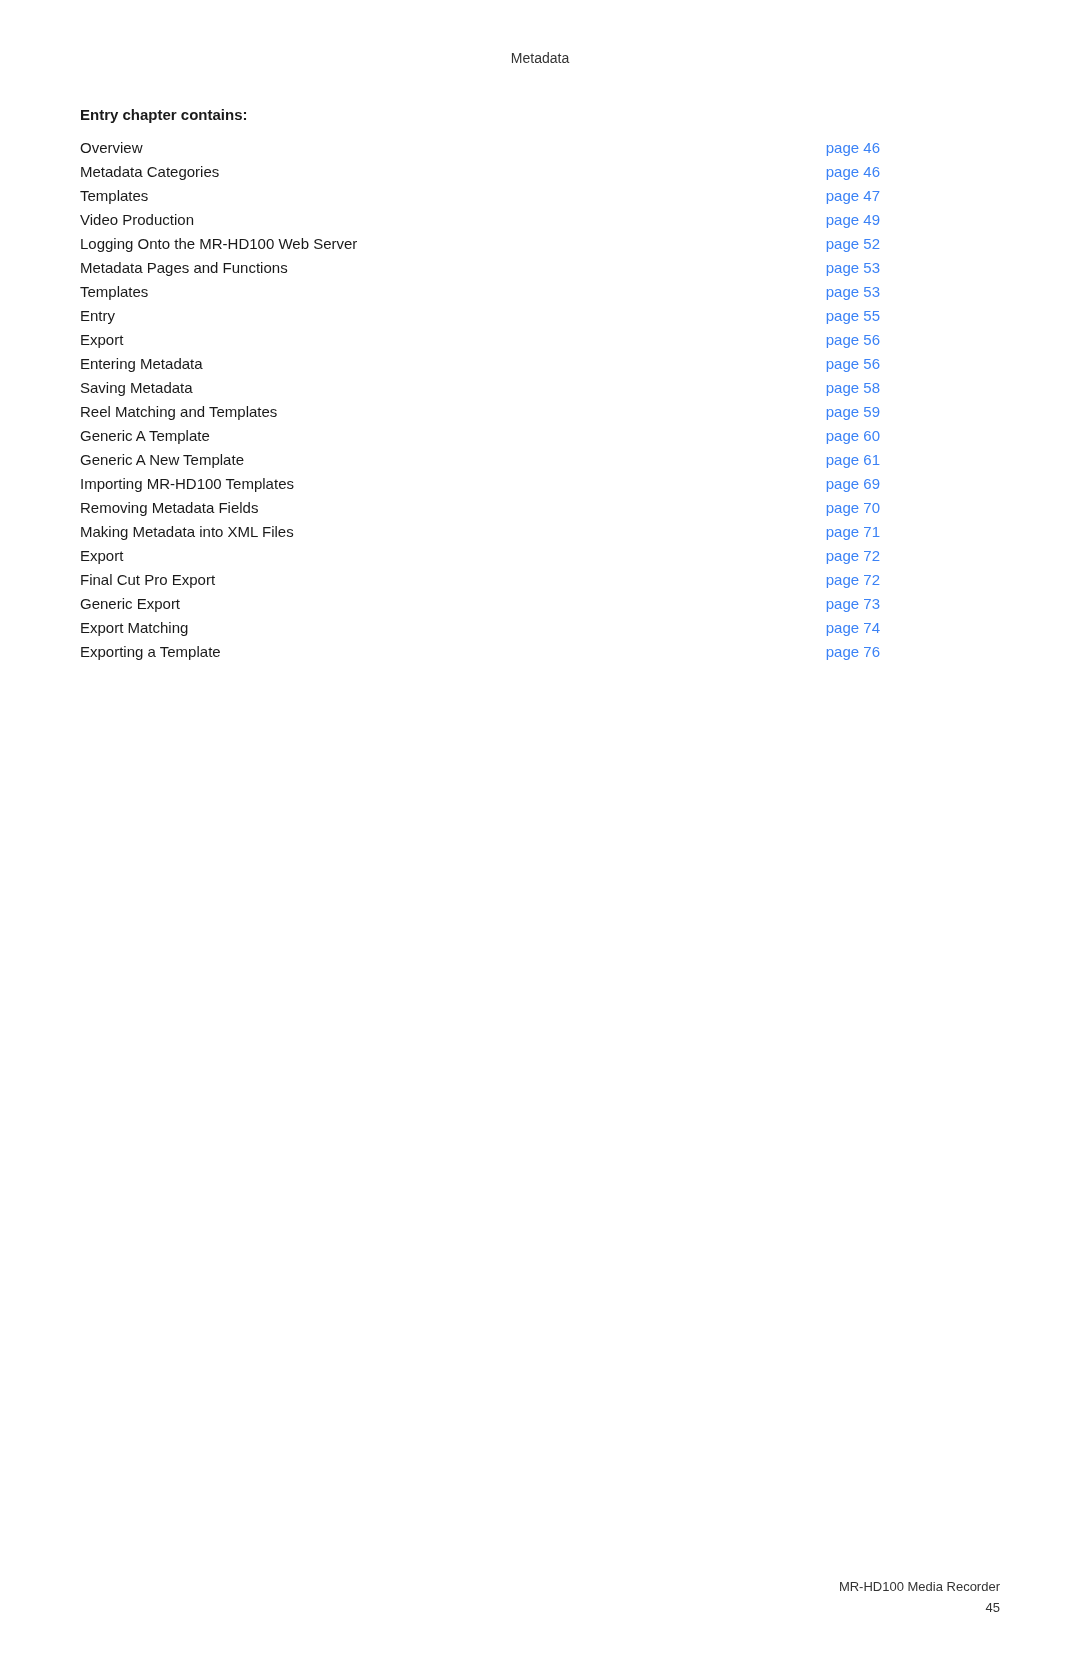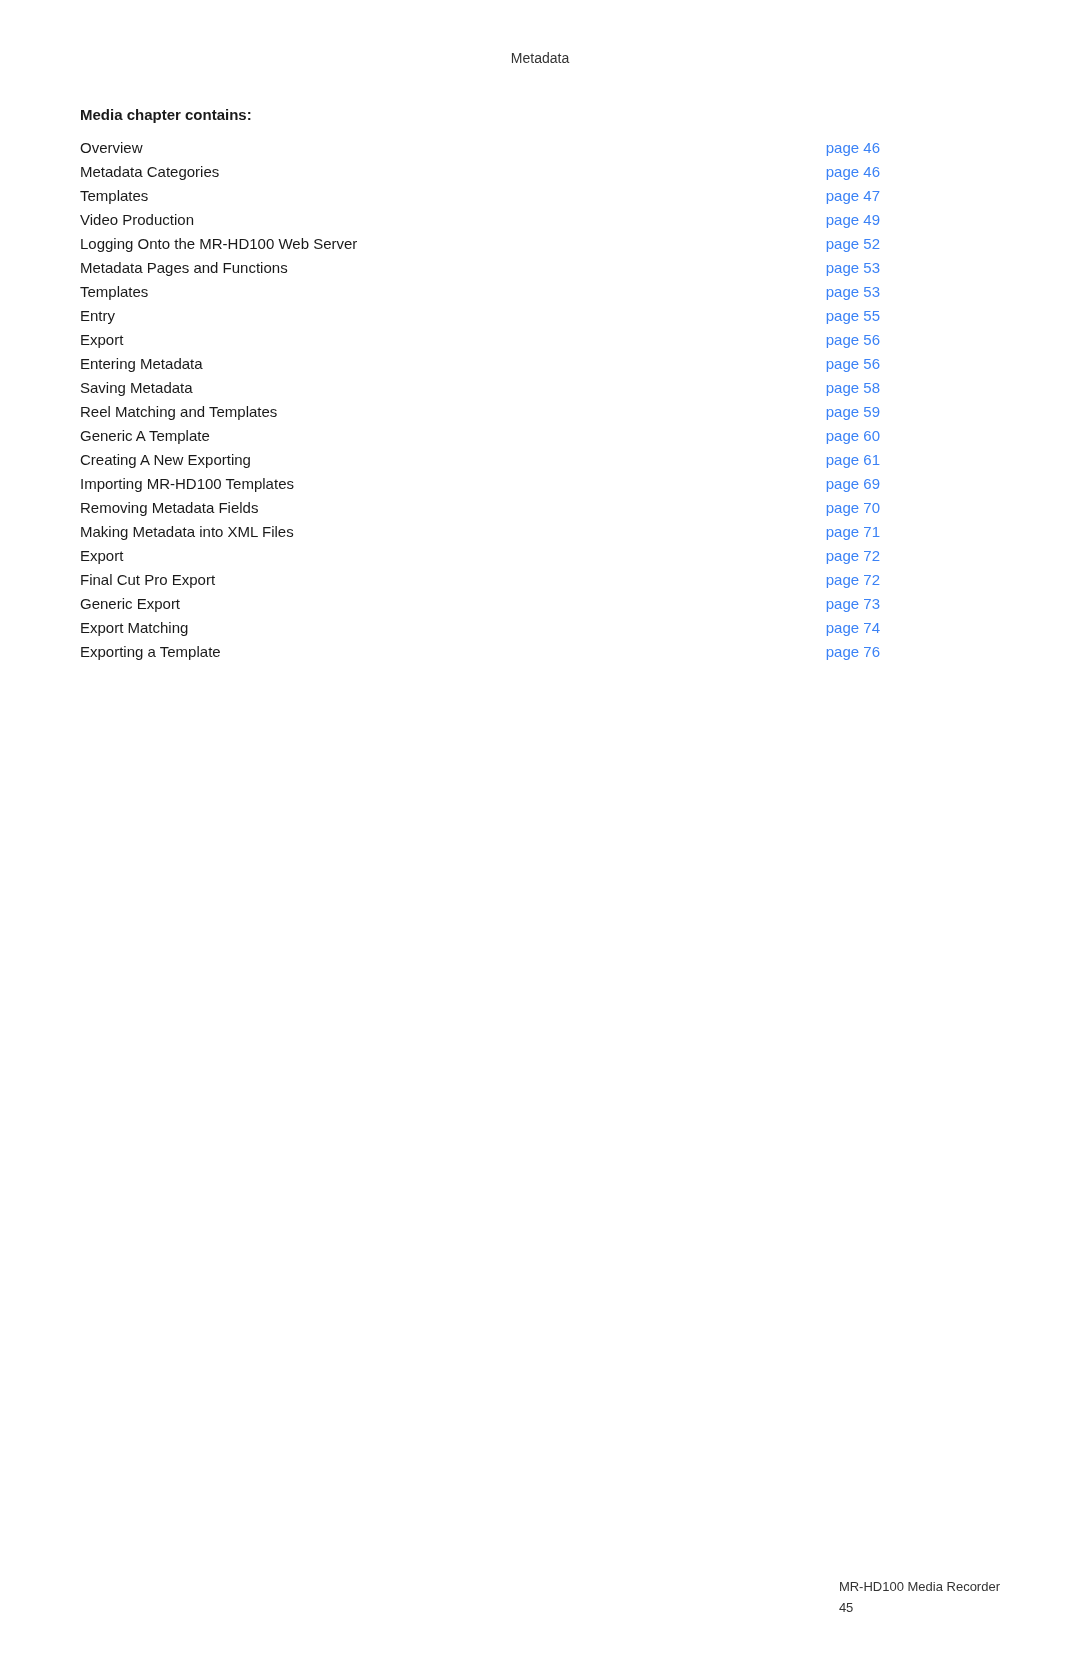--- a/index.html
+++ b/index.html
@@ -69,36 +69,36 @@
       position: absolute;
       bottom: 50px;
       left: 80px;
       right: 80px;
       display: flex;
       justify-content: flex-end;
       align-items: flex-end;
     }
 
     .footer-right {
-      text-align: left;
+      text-align: right;
       font-size: 13px;
       color: #333;
       line-height: 1.6;
     }
   </style>
 </head>
 <body>
 
 <div class="page-container">
 
   <div class="header-right">
     <span>Metadata</span>
   </div>
 
-  <div class="chapter-contains">Media chapter contains:</div>
+  <div class="chapter-contains">Entry chapter contains:</div>
 
   <table class="toc-table">
     <tbody id="toc-body">
     <tr>
           <td class="entry-label">Overview</td>
           <td class="entry-page">page 46</td>
         </tr>
         <tr>
           <td class="entry-label indent-1">Metadata Categories</td>
           <td class="entry-page">page 46</td>
@@ -141,21 +141,21 @@
         </tr>
         <tr>
           <td class="entry-label">Reel Matching and Templates</td>
           <td class="entry-page">page 59</td>
         </tr>
         <tr>
           <td class="entry-label">Generic A Template</td>
           <td class="entry-page">page 60</td>
         </tr>
         <tr>
-          <td class="entry-label indent-1">Creating A New Exporting</td>
+          <td class="entry-label indent-1">Generic A New Template</td>
           <td class="entry-page">page 61</td>
         </tr>
         <tr>
           <td class="entry-label indent-1">Importing MR-HD100 Templates</td>
           <td class="entry-page">page 69</td>
         </tr>
         <tr>
           <td class="entry-label">Removing Metadata Fields</td>
           <td class="entry-page">page 70</td>
         </tr>

